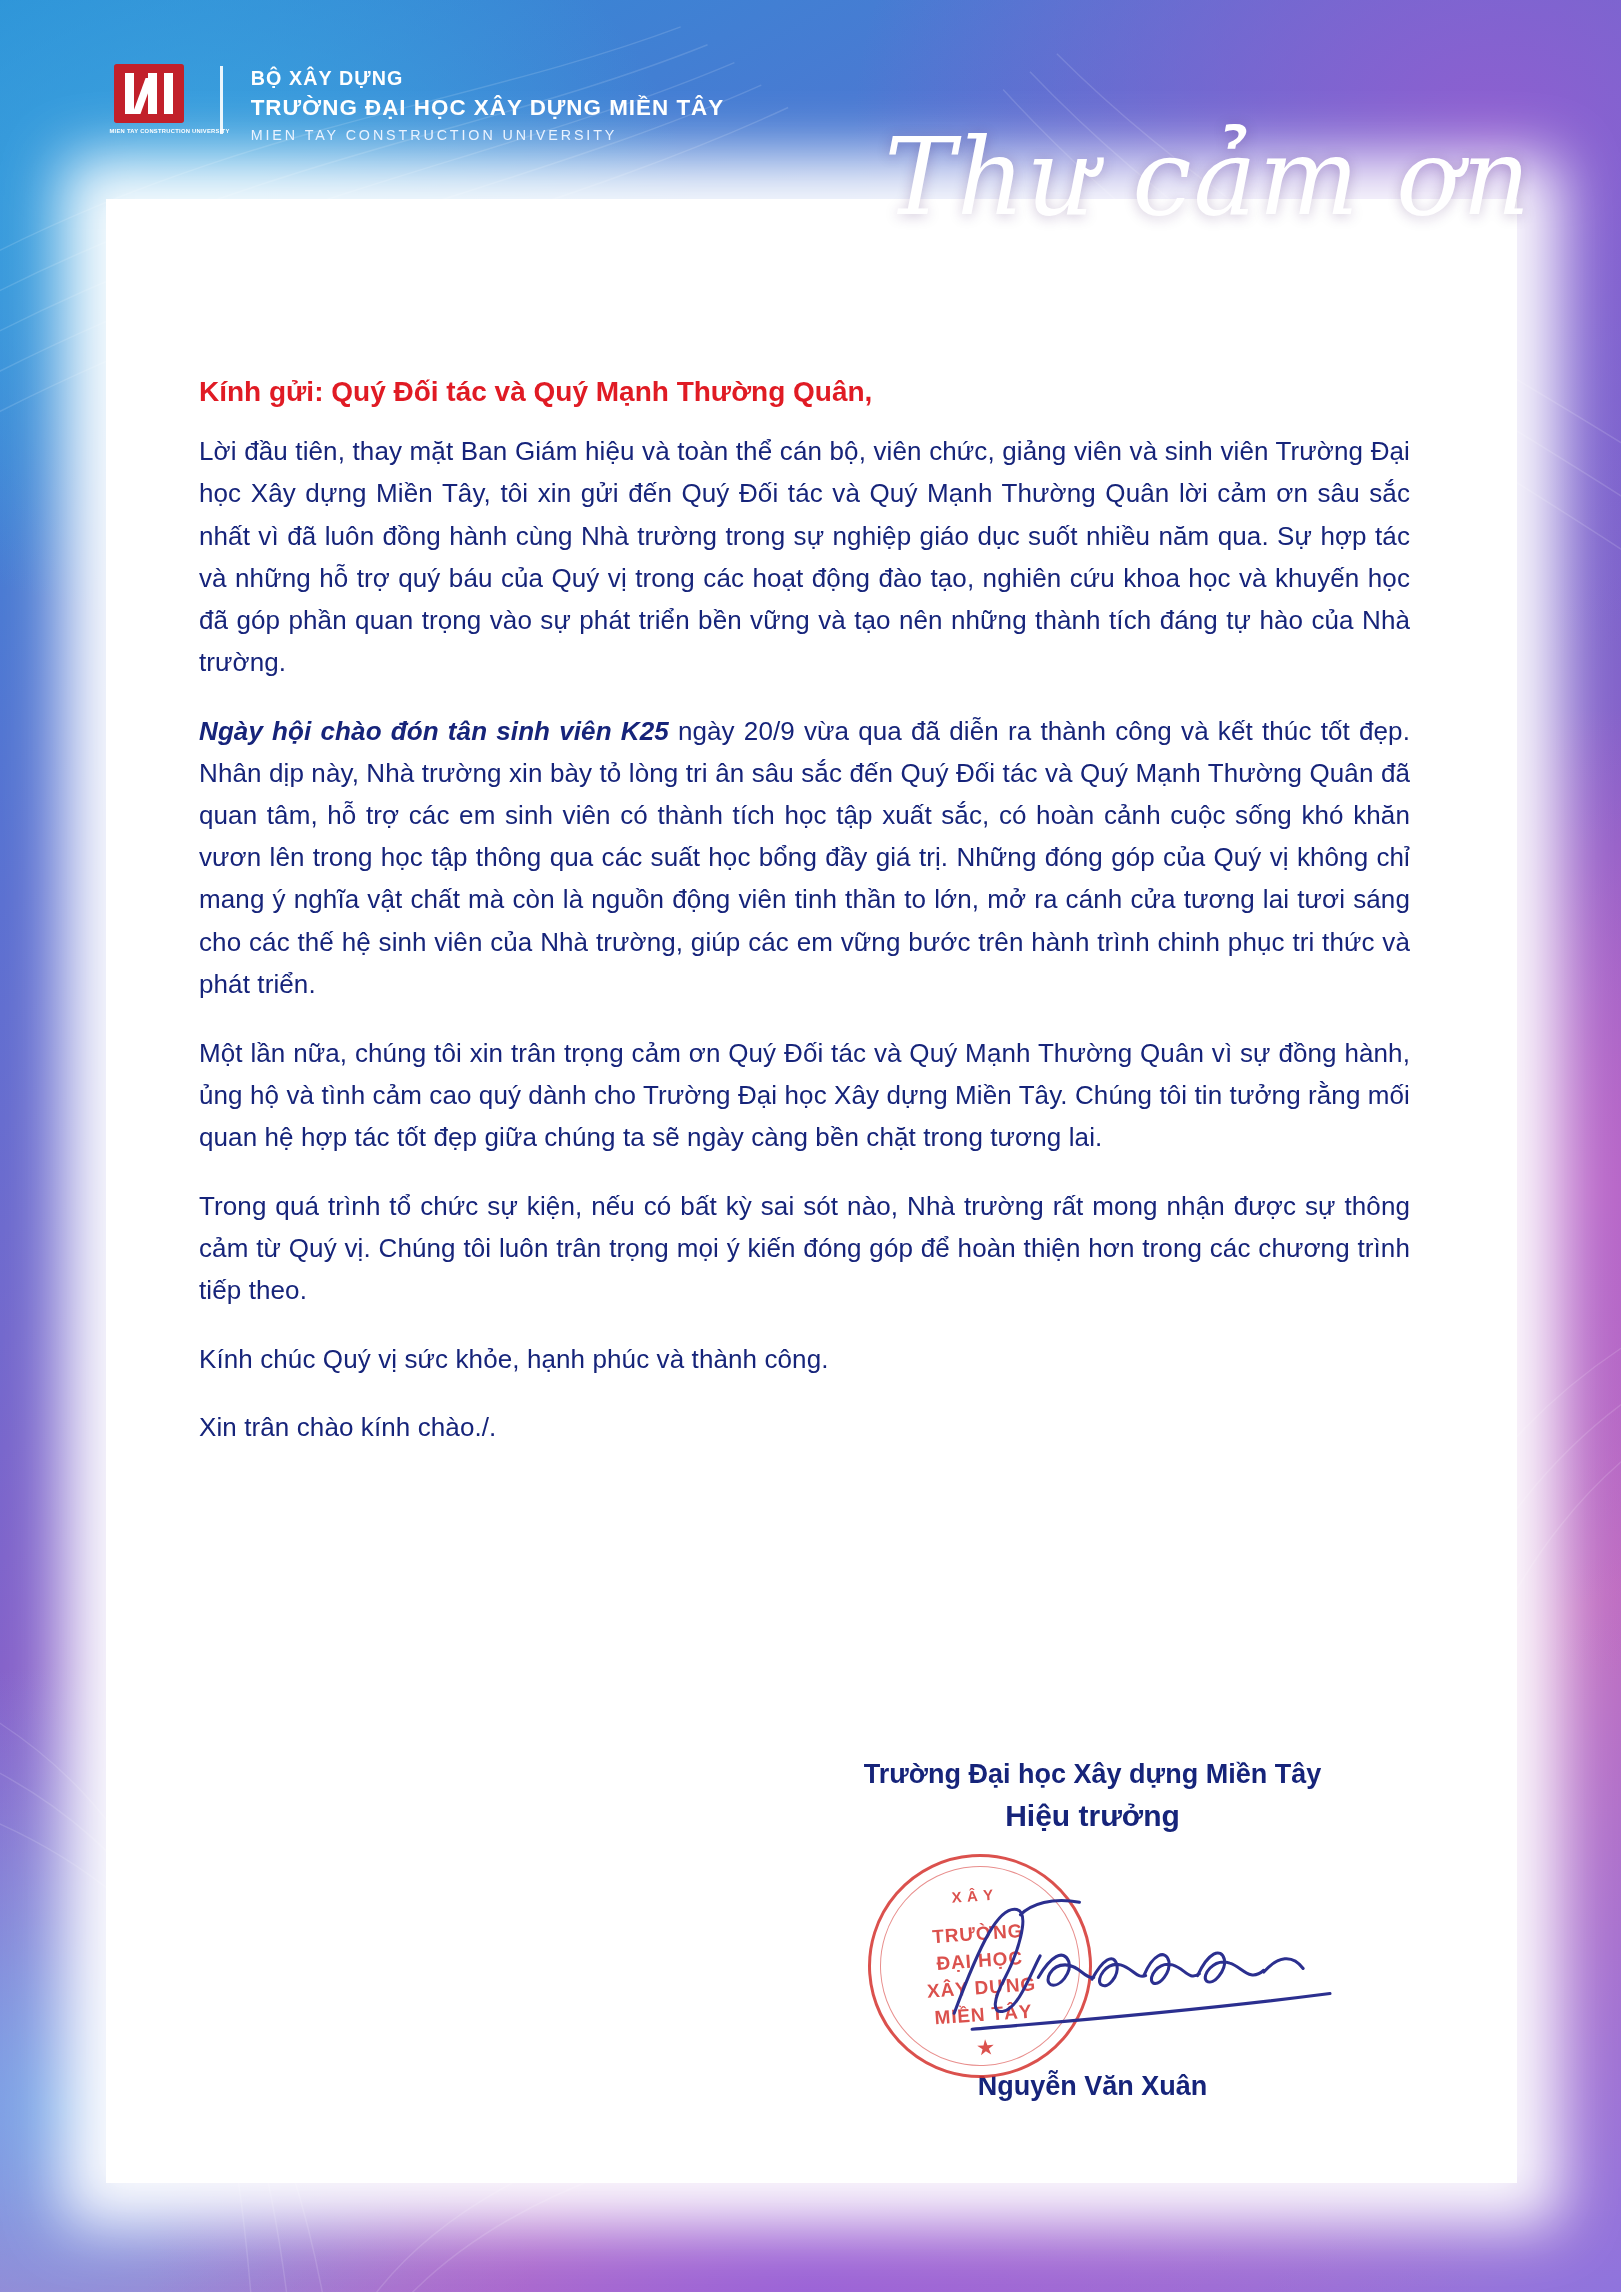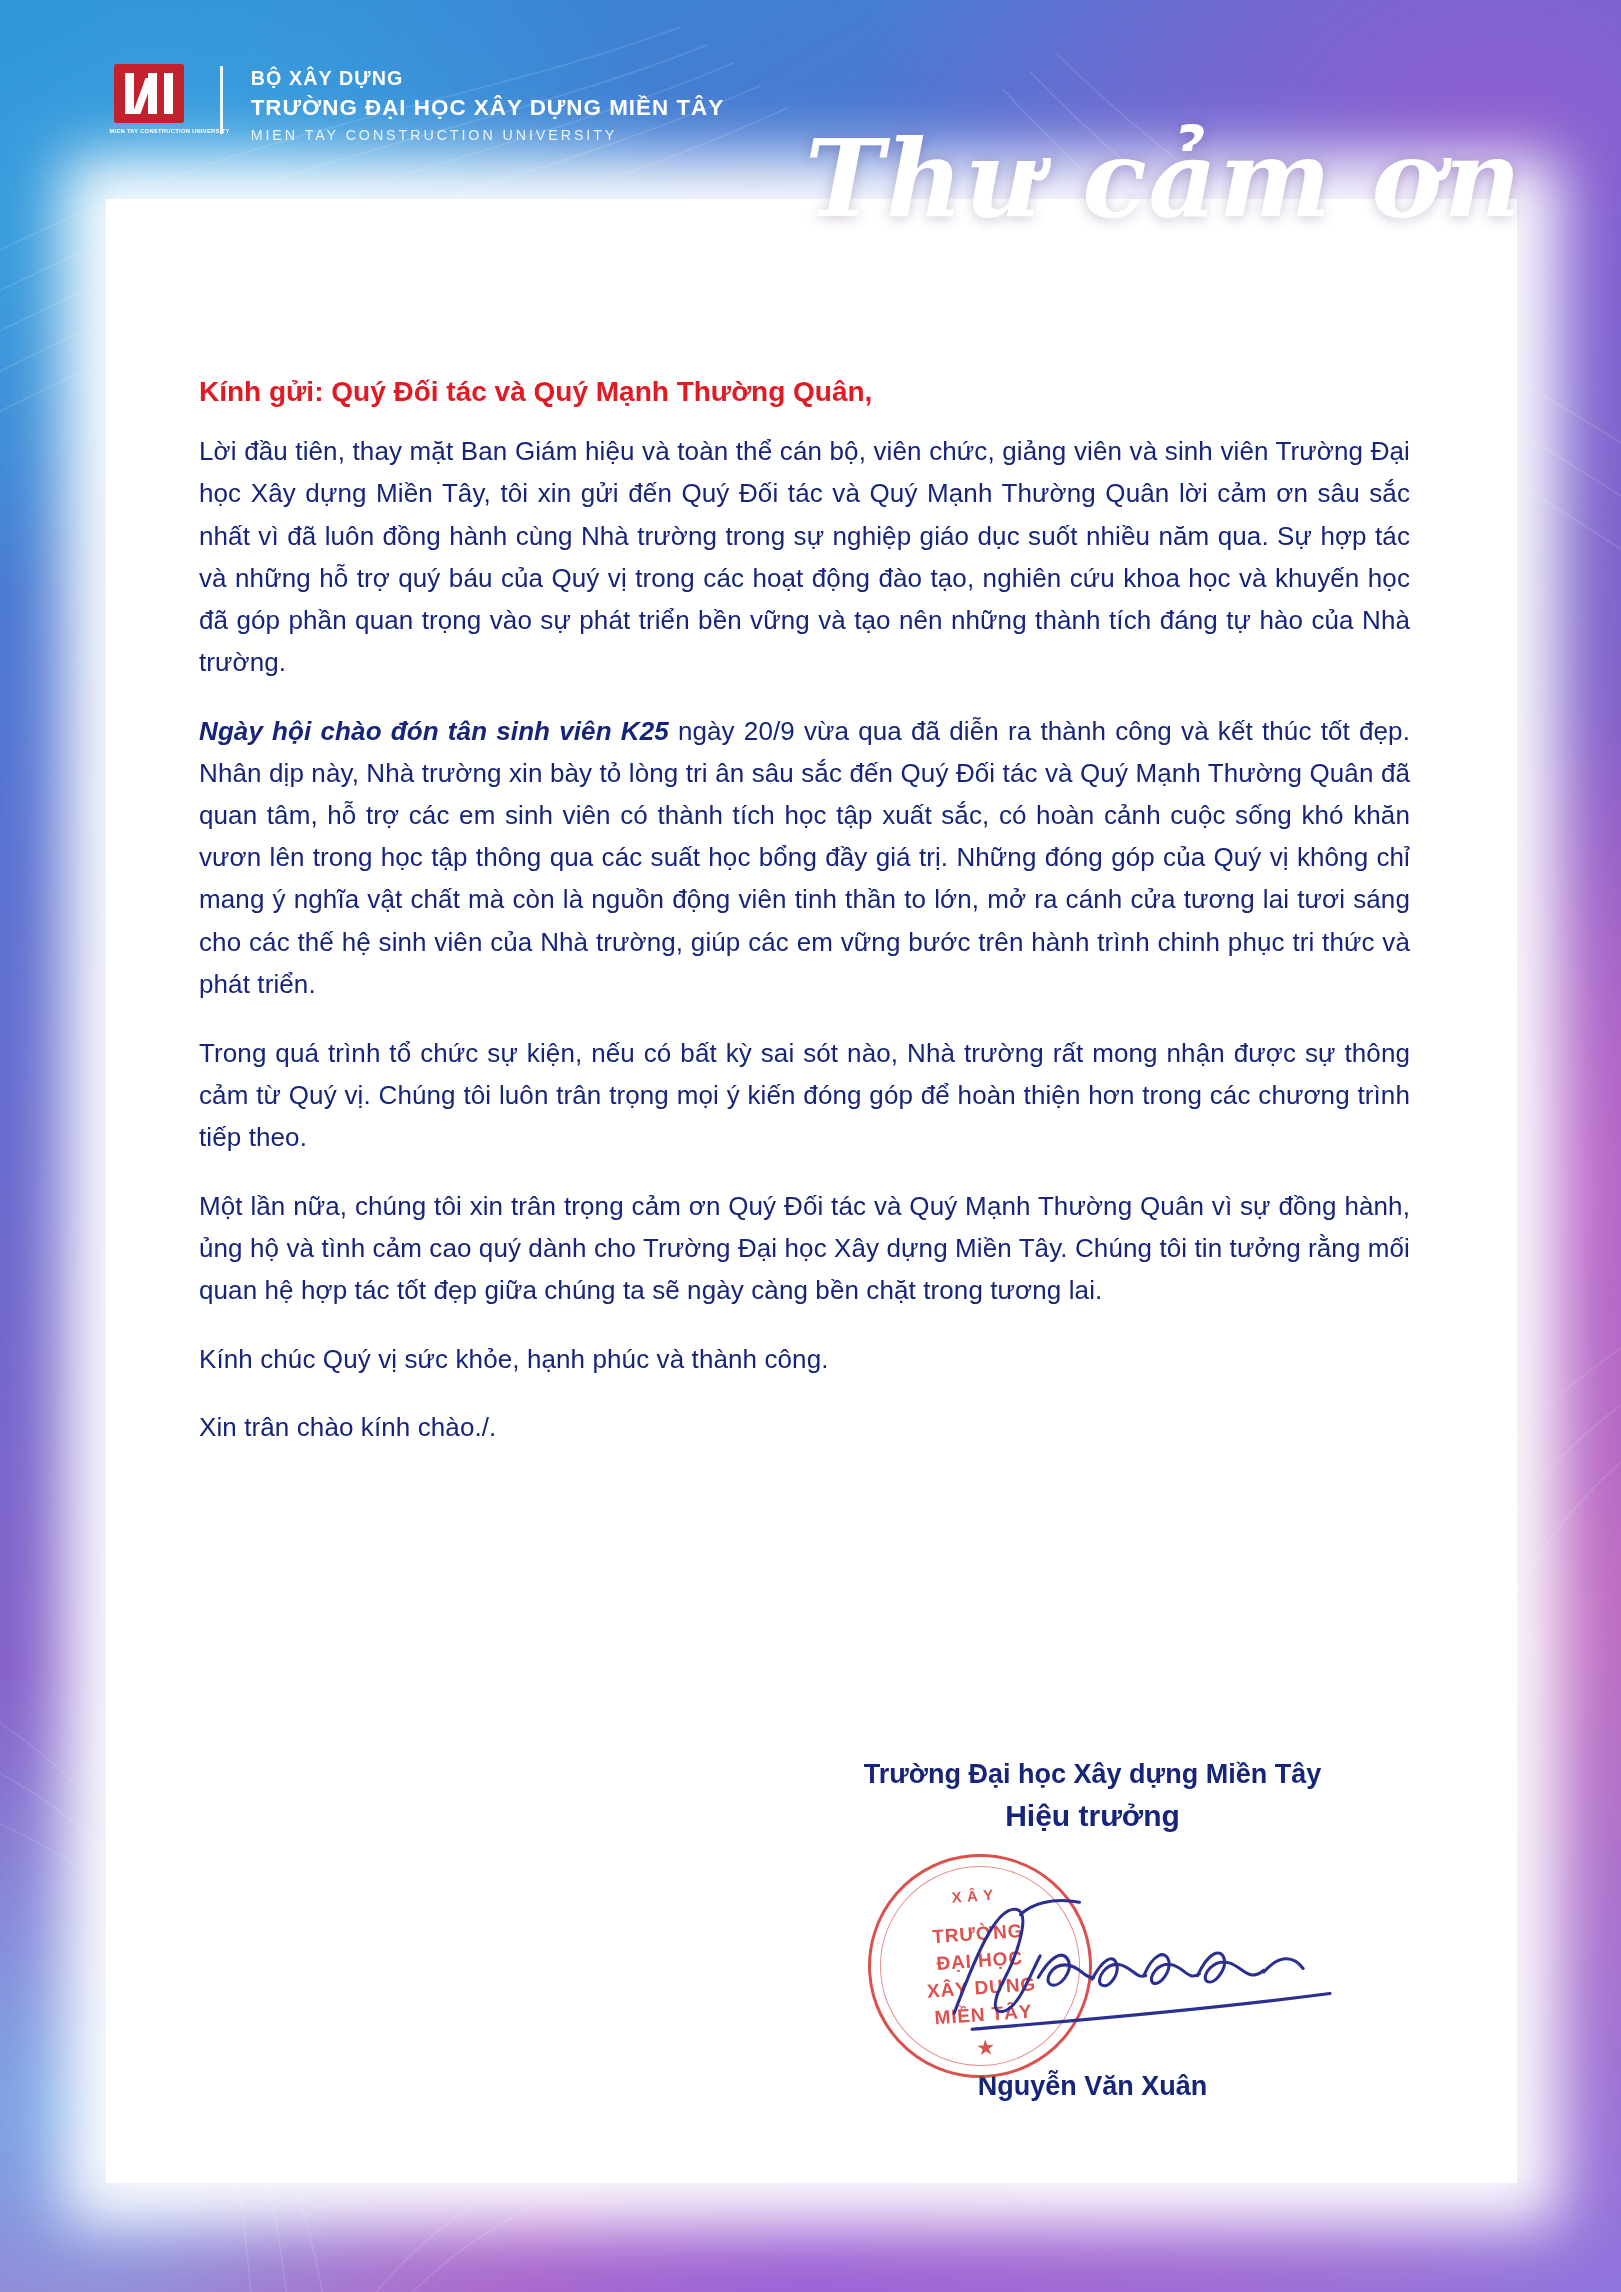--- a/index.html
+++ b/index.html
@@ -141,27 +141,27 @@
   .header-text .l3 {
     color: #eaf3ff;
     font-size: 14.3px;
     letter-spacing: 2.9px;
     margin-top: 4.5px;
   }
 
   
   .script-title {
     position: absolute;
-    right: 99px;
+    right: 90px;
     top: 116px;
     color: #ffffff;
     font-family: "DejaVu Serif", serif;
     font-style: italic;
     font-size: 106px;
-    font-weight: bold;
+    font-weight: normal;
     letter-spacing: 1.8px;
     text-shadow: 0 1.8px 12.5px rgba(60,20,100,.25);
     z-index: 6;
     white-space: nowrap;
   }
 
   
   .letter {
     position: absolute;
     left: 199px;
@@ -321,22 +321,22 @@
 
   <div class="card-glow"></div>
   <div class="card"></div>
 
   <div class="letter">
     <div class="salutation">Kính gửi: Quý Đối tác và Quý Mạnh Thường Quân,</div>
     <p>Lời đầu tiên, thay mặt Ban Giám hiệu và toàn thể cán bộ, viên chức, giảng viên và sinh viên Trường Đại học Xây dựng Miền Tây, tôi xin gửi đến Quý Đối tác và Quý Mạnh Thường Quân lời cảm ơn sâu sắc nhất vì đã luôn đồng hành cùng Nhà trường trong sự nghiệp giáo dục suốt nhiều năm qua. Sự hợp tác và những hỗ trợ quý báu của Quý vị trong các hoạt động đào tạo, nghiên cứu khoa học và khuyến học đã góp phần quan trọng vào sự phát triển bền vững và tạo nên những thành tích đáng tự hào của Nhà trường.</p>
     <p>
       <span class="em-bold">Ngày hội chào đón tân sinh viên K25</span><span> ngày 20/9 vừa qua đã diễn ra thành công và kết thúc tốt đẹp. Nhân dịp này, Nhà trường xin bày tỏ lòng tri ân sâu sắc đến Quý Đối tác và Quý Mạnh Thường Quân đã quan tâm, hỗ trợ các em sinh viên có thành tích học tập xuất sắc, có hoàn cảnh cuộc sống khó khăn vươn lên trong học tập thông qua các suất học bổng đầy giá trị. Những đóng góp của Quý vị không chỉ mang ý nghĩa vật chất mà còn là nguồn động viên tinh thần to lớn, mở ra cánh cửa tương lai tươi sáng cho các thế hệ sinh viên của Nhà trường, giúp các em vững bước trên hành trình chinh phục tri thức và phát triển.</span>
     </p>
+    <p>Một lần nữa, chúng tôi xin trân trọng cảm ơn Quý Đối tác và Quý Mạnh Thường Quân vì sự đồng hành, ủng hộ và tình cảm cao quý dành cho Trường Đại học Xây dựng Miền Tây. Chúng tôi tin tưởng rằng mối quan hệ hợp tác tốt đẹp giữa chúng ta sẽ ngày càng bền chặt trong tương lai.</p>
     <p>Trong quá trình tổ chức sự kiện, nếu có bất kỳ sai sót nào, Nhà trường rất mong nhận được sự thông cảm từ Quý vị. Chúng tôi luôn trân trọng mọi ý kiến đóng góp để hoàn thiện hơn trong các chương trình tiếp theo.</p>
-    <p>Một lần nữa, chúng tôi xin trân trọng cảm ơn Quý Đối tác và Quý Mạnh Thường Quân vì sự đồng hành, ủng hộ và tình cảm cao quý dành cho Trường Đại học Xây dựng Miền Tây. Chúng tôi tin tưởng rằng mối quan hệ hợp tác tốt đẹp giữa chúng ta sẽ ngày càng bền chặt trong tương lai.</p>
     <p class="tight">Kính chúc Quý vị sức khỏe, hạnh phúc và thành công.</p>
     <p>Xin trân chào kính chào./.</p>
   </div>
 
   <div class="sign-block">
     <div class="sign-org">Trường Đại học Xây dựng Miền Tây</div>
     <div class="sign-role">Hiệu trưởng</div>
 
     <div class="sign-space">
       <div class="stamp">

